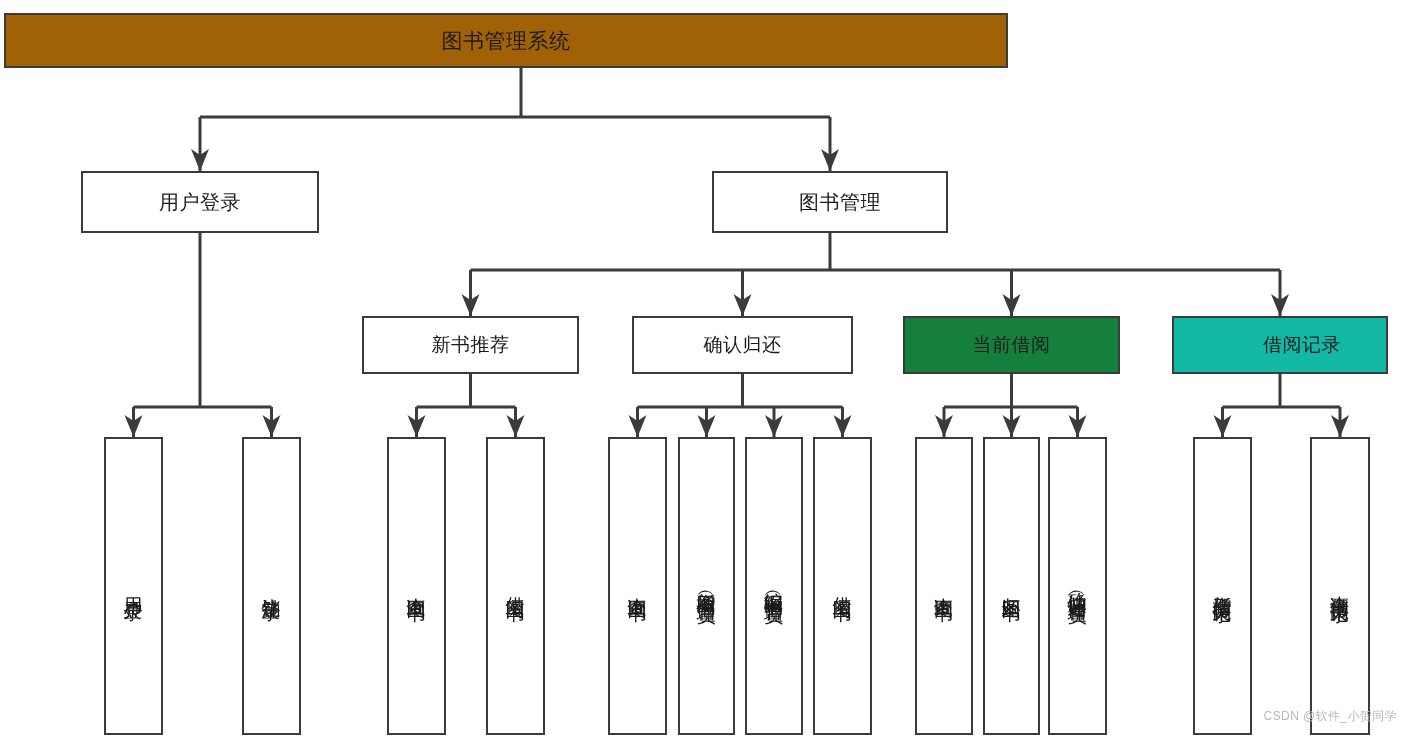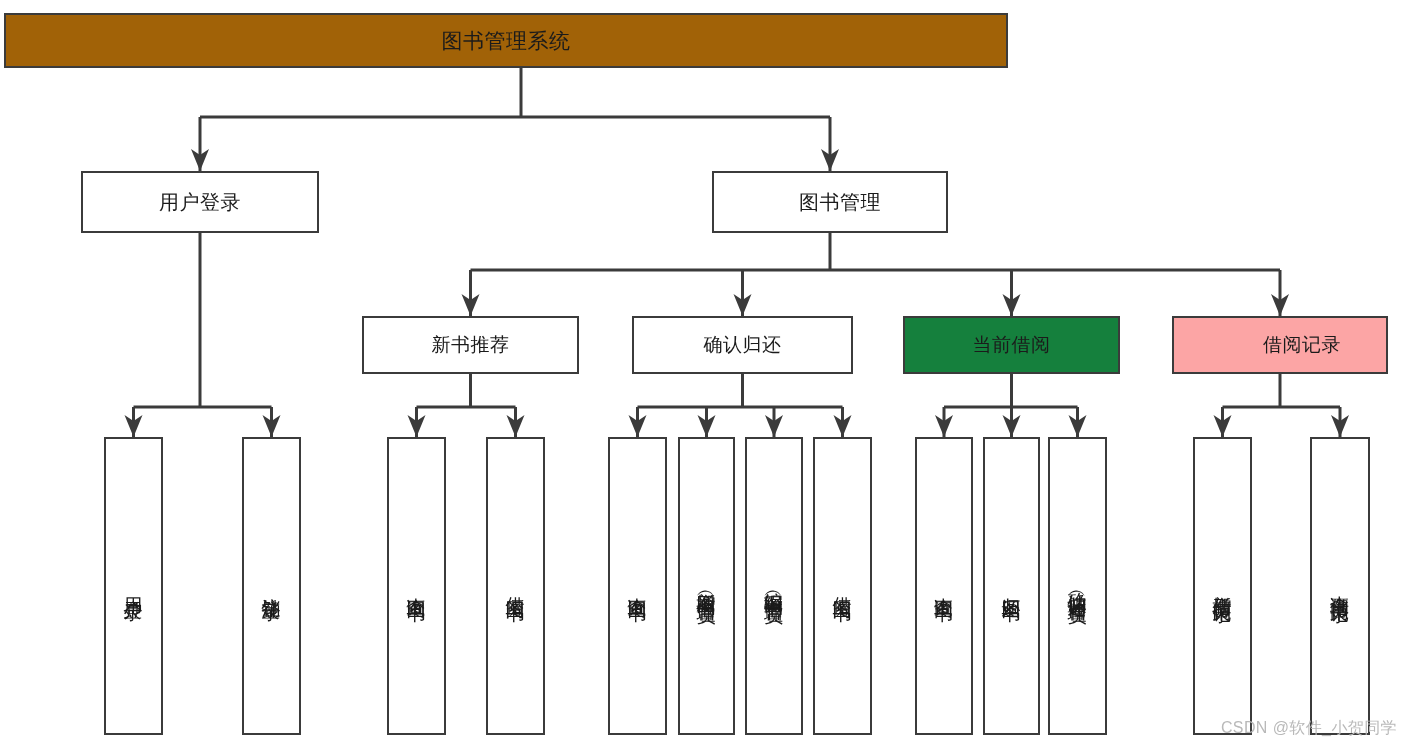--- a/index.html
+++ b/index.html
@@ -48,23 +48,23 @@
     letter-spacing: 2px;
     line-height: 1;
   }
   .node-box.level0 .node-label { font-size: 21px; }
   .node-box.level1 .node-label { font-size: 20px; }
   .node-box.level2 .node-label { font-size: 19px; }
   .node-box.leaf  .node-label { font-size: 19px; }
   #watermark {
     position: absolute;
     right: 8px;
-    bottom: 8px;
+    bottom: 22px;
     color: #b9b9b9;
-    font-size: 16px;
+    font-size: 12px;
     letter-spacing: 0.4px;
     white-space: nowrap;
     pointer-events: none;
   }
 </style>
 </head>
 <body>
 
 <div id="stage">
 
@@ -137,21 +137,21 @@
       </div>
       <div class="node-box level2" style="left: 362px; top: 316px; width: 217px; height: 58px; border-color: rgb(59, 59, 59); background: rgb(255, 255, 255);">
         <span class="node-label" style="color: rgb(27, 27, 27);">新书推荐</span>
       </div>
       <div class="node-box level2" style="left: 632px; top: 316px; width: 221px; height: 58px; border-color: rgb(59, 59, 59); background: rgb(255, 255, 255);">
         <span class="node-label" style="color: rgb(27, 27, 27);">确认归还</span>
       </div>
       <div class="node-box level2" style="left: 903px; top: 316px; width: 217px; height: 58px; border-color: rgb(59, 59, 59); background: #15803d;">
         <span class="node-label" style="color: rgb(27, 27, 27);">当前借阅</span>
       </div>
-      <div class="node-box level2" style="left: 1172px; top: 316px; width: 216px; height: 58px; border-color: rgb(59, 59, 59); background: #fca5a5; padding-left: 44px;">
+      <div class="node-box level2" style="left: 1172px; top: 316px; width: 216px; height: 58px; border-color: rgb(59, 59, 59); background: #14b8a6; padding-left: 44px;">
         <span class="node-label" style="color: rgb(27, 27, 27);">借阅记录</span>
       </div>
       <div class="node-box level3 leaf vertical" style="left: 104px; top: 437px; width: 59px; height: 298px; border-color: rgb(59, 59, 59); background: rgb(255, 255, 255);">
         <span class="node-label" style="color: rgb(27, 27, 27);">用户登录</span>
       </div>
       <div class="node-box level3 leaf vertical" style="left: 242px; top: 437px; width: 59px; height: 298px; border-color: rgb(59, 59, 59); background: rgb(255, 255, 255);">
         <span class="node-label" style="color: rgb(27, 27, 27);">注销登录</span>
       </div>
       <div class="node-box level3 leaf vertical" style="left: 387px; top: 437px; width: 59px; height: 298px; border-color: rgb(59, 59, 59); background: rgb(255, 255, 255);">
         <span class="node-label" style="color: rgb(27, 27, 27);">查询图书</span>

